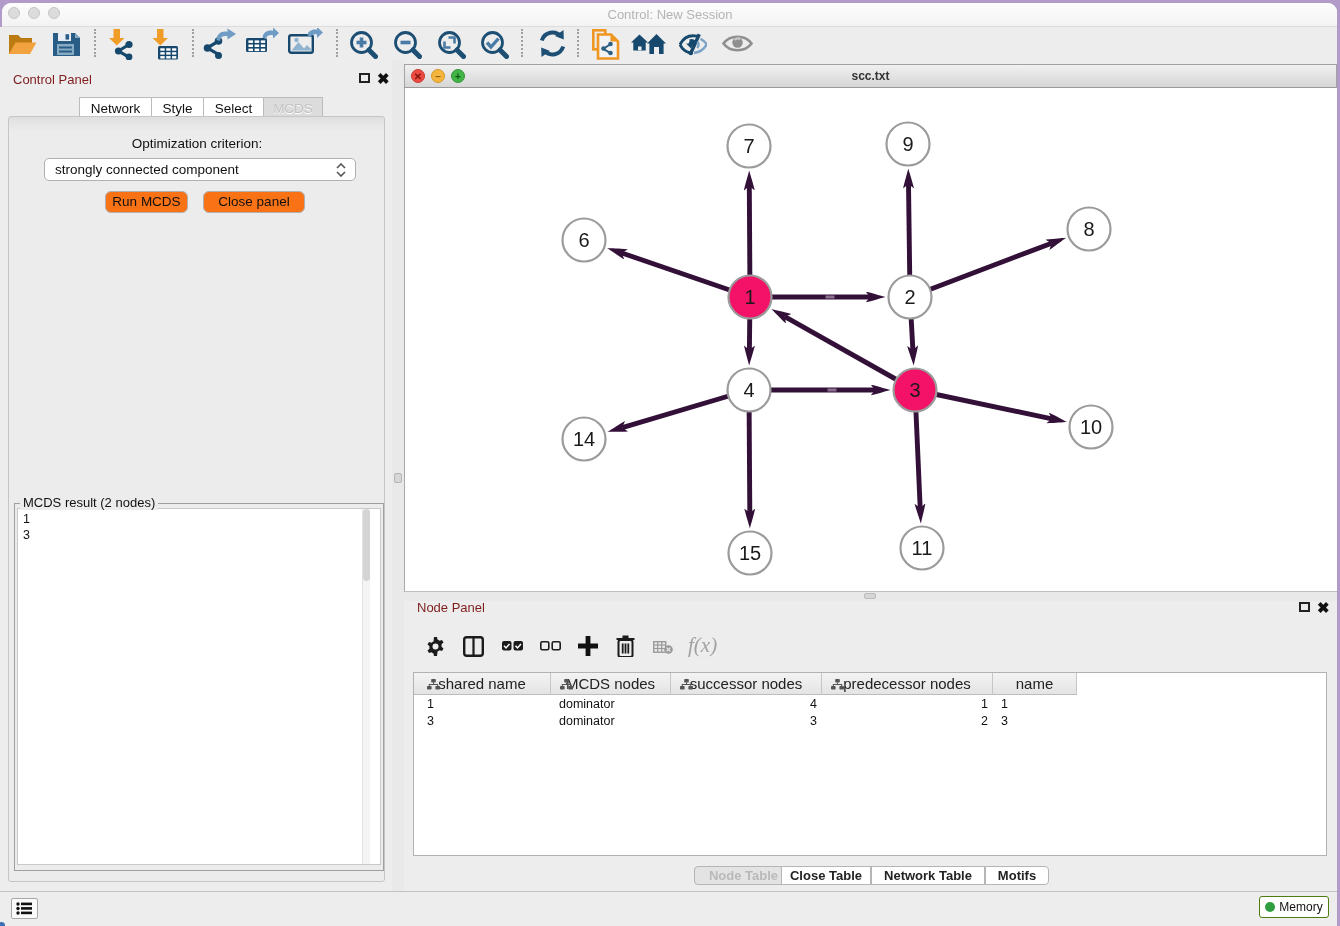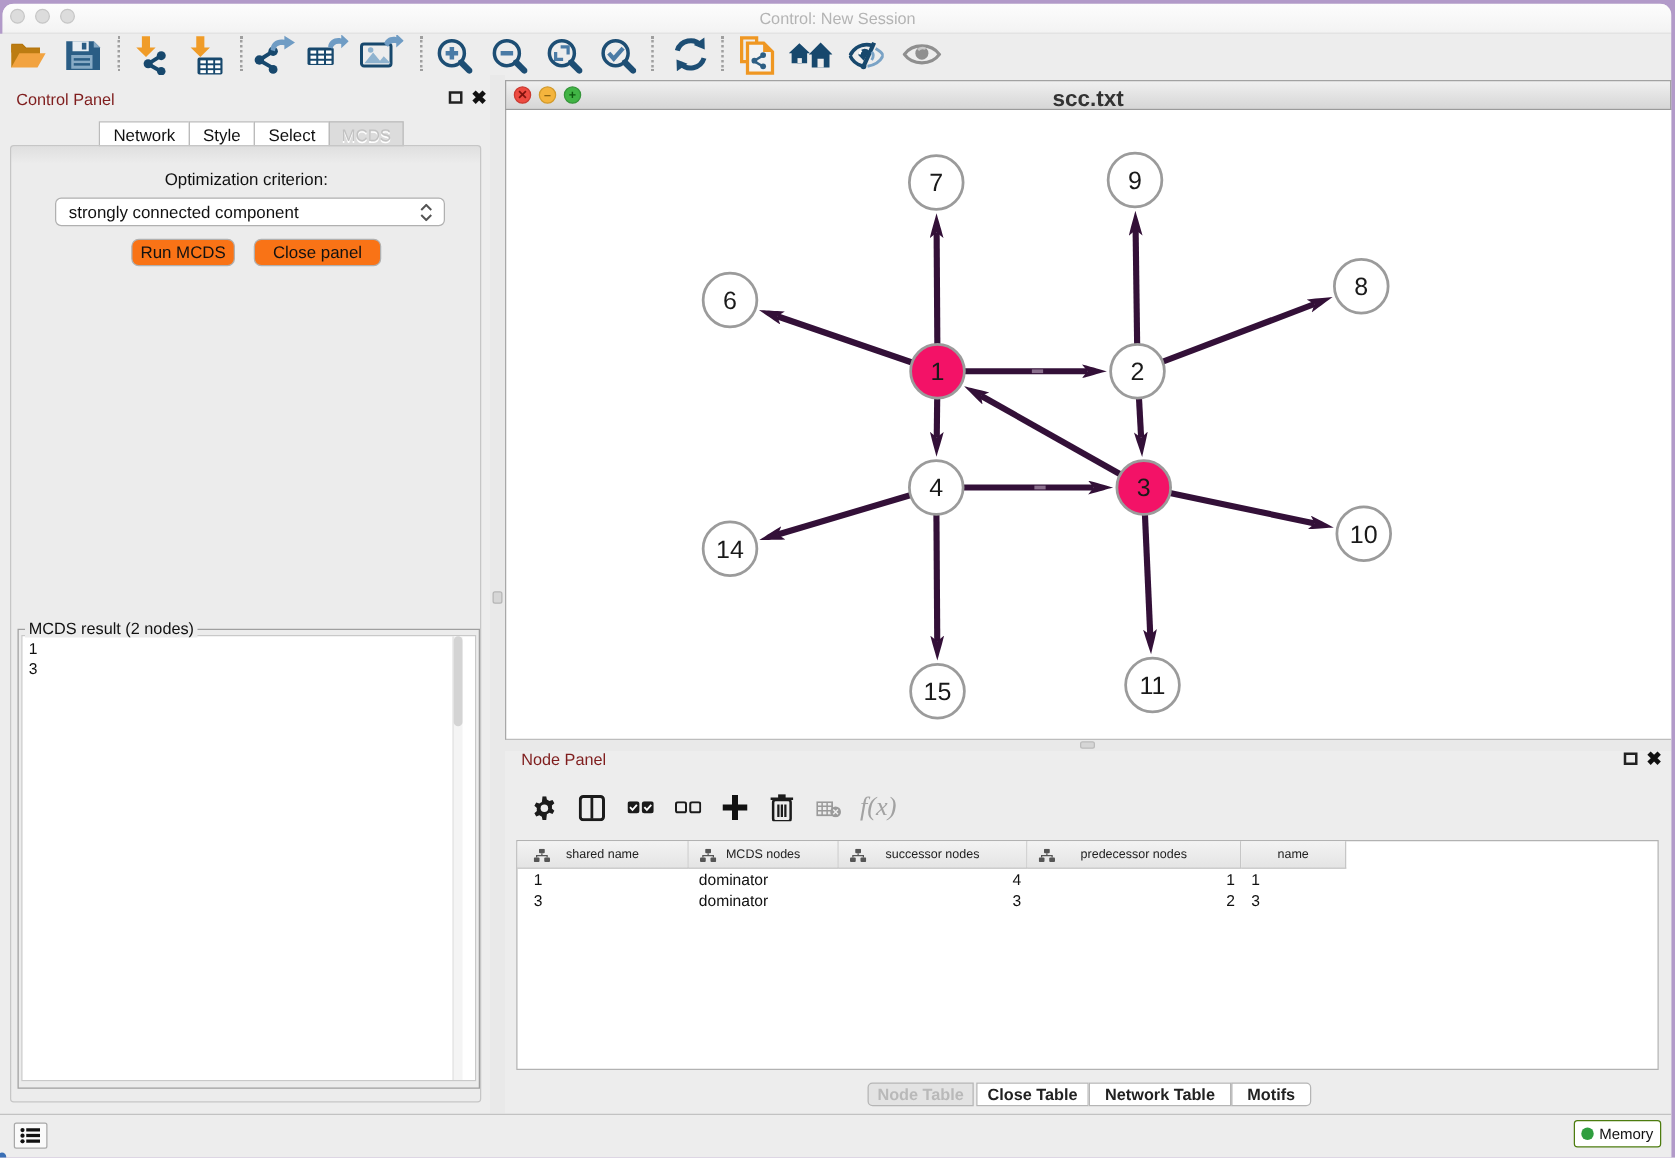--- a/index.html
+++ b/index.html
@@ -19,28 +19,28 @@
 .btn{position:absolute;top:191px;height:22px;background:#f97316;border:1px solid #b0b0b0;border-radius:6px;font-size:13.5px;color:#111;text-align:center;line-height:20px}
 #fieldset{position:absolute;left:14px;top:503px;width:370px;height:368px;border:1px solid #9f9f9f}
 #fs-legend{position:absolute;left:20px;top:495px;background:#ececec;padding:0 3px;font-size:13px;color:#111}
 #fs-text{position:absolute;left:17px;top:508px;width:364px;height:357px;background:#fff;border:1px solid #c9c9c9;font-size:12.5px;color:#111;line-height:16px;padding:2px 0 0 5px}
 #fs-scroll{position:absolute;left:362px;top:509px;width:8px;height:355px;background:#f4f4f4;border-left:1px solid #e2e2e2}
 #fs-thumb{position:absolute;left:363px;top:509px;width:7px;height:72px;background:#d4d4d4;border-radius:4px}
 
 #vdiv{position:absolute;left:392px;top:60px;width:12px;height:831px;background:#e9e9e9}
 
 #nettitle{position:absolute;left:404px;top:64px;width:933px;height:24px;background:linear-gradient(#f0f0f0,#d6d6d6);border:1px solid #a2a2a2;border-bottom:1px solid #9a9a9a}
-#nettext{position:absolute;left:404px;top:69px;width:933px;text-align:center;font-size:18px;font-weight:bold;color:#333}
+#nettext{position:absolute;left:404px;top:69px;width:933px;text-align:center;font-size:12px;font-weight:bold;color:#333}
 .mac{position:absolute;top:69px;width:14px;height:14px;border-radius:50%;line-height:13px;text-align:center;font-size:10px;font-weight:bold}
 #canvas{position:absolute;left:404px;top:88px;width:933px;height:504px;background:#fff;border-left:1px solid #a8a8a8;border-bottom:1px solid #bdbdbd}
 #hdiv{position:absolute;left:404px;top:592px;width:933px;height:9px;background:#e9e9e9}
 
 #tp{position:absolute;left:404px;top:601px;width:933px;height:290px;background:#ededed}
 #tbl{position:absolute;left:413px;top:672px;width:914px;height:184px;background:#fff;border:1px solid #b2b2b2}
-.th{position:absolute;top:673px;height:22px;background:linear-gradient(#f3f3f3,#e4e4e4);border-right:1px solid #c6c6c6;border-bottom:1px solid #bdbdbd;font-size:10px;color:#222;text-align:center;line-height:22px}
+.th{position:absolute;top:673px;height:22px;background:linear-gradient(#f3f3f3,#e4e4e4);border-right:1px solid #c6c6c6;border-bottom:1px solid #bdbdbd;font-size:15px;color:#222;text-align:center;line-height:22px}
 .td{position:absolute;font-size:12.5px;color:#111;height:18px;line-height:18px}
 .btab{position:absolute;top:866px;height:19px;border:1px solid #b5b5b5;background:#fff;font-size:13px;font-weight:bold;color:#222;text-align:center;line-height:18px}
 
 #status{position:absolute;left:0px;top:891px;width:1337px;height:35px;background:#ededed;border-top:1px solid #c2c2c2}
 #listbtn{position:absolute;left:11px;top:898px;width:27px;height:21px;background:#fafafa;border:1px solid #a8a8a8;border-radius:2px}
 #membtn{position:absolute;left:1259px;top:896px;width:70px;height:22px;background:#fff;border:1px solid #4d7c0f;border-radius:3px;font-size:12px;color:#111;text-align:center;line-height:21px}
 </style></head>
 <body>
 <div id="win"></div>
 <div style="position:absolute;left:0;top:27px;width:3px;height:899px;background:#ededed"></div>
@@ -371,21 +371,21 @@
 <div class="td" style="left:427px;top:695px;width:120px;text-align:left">1</div>
 <div class="td" style="left:559px;top:695px;width:120px;text-align:left">dominator</div>
 <div class="td" style="left:700px;top:695px;width:117px;text-align:right">4</div>
 <div class="td" style="left:870px;top:695px;width:118px;text-align:right">1</div>
 <div class="td" style="left:1001px;top:695px;width:60px;text-align:left">1</div>
 <div class="td" style="left:427px;top:712px;width:120px;text-align:left">3</div>
 <div class="td" style="left:559px;top:712px;width:120px;text-align:left">dominator</div>
 <div class="td" style="left:700px;top:712px;width:117px;text-align:right">3</div>
 <div class="td" style="left:870px;top:712px;width:118px;text-align:right">2</div>
 <div class="td" style="left:1001px;top:712px;width:60px;text-align:left">3</div>
-<div class="btab" style="left:694px;width:85px;background:#e3e3e3;color:#b9b9b9;border-radius:4px 0 0 4px">Node Table</div>
+<div class="btab" style="left:694px;width:99px;background:#e3e3e3;color:#b9b9b9;border-radius:4px 0 0 4px">Node Table</div>
 <div class="btab" style="left:781px;width:90px">Close Table</div>
 <div class="btab" style="left:871px;width:114px">Network Table</div>
 <div class="btab" style="left:985px;width:64px;border-radius:0 4px 4px 0">Motifs</div>
 
 <div id="status"></div>
 <div id="listbtn">
     <svg width="17" height="13" viewBox="0 0 17 13" style="position:absolute;left:4px;top:3px">
       <circle cx="2" cy="2" r="1.7" fill="#111"></circle>
       <circle cx="2" cy="6.5" r="1.7" fill="#111"></circle>
       <circle cx="2" cy="11" r="1.7" fill="#111"></circle>

